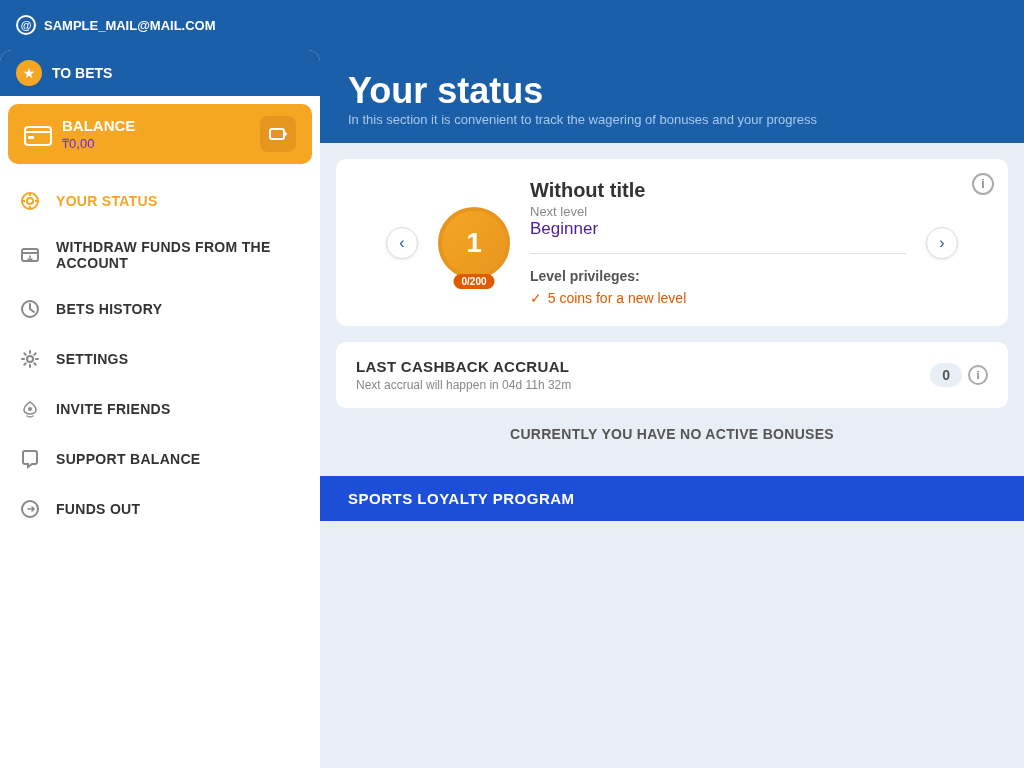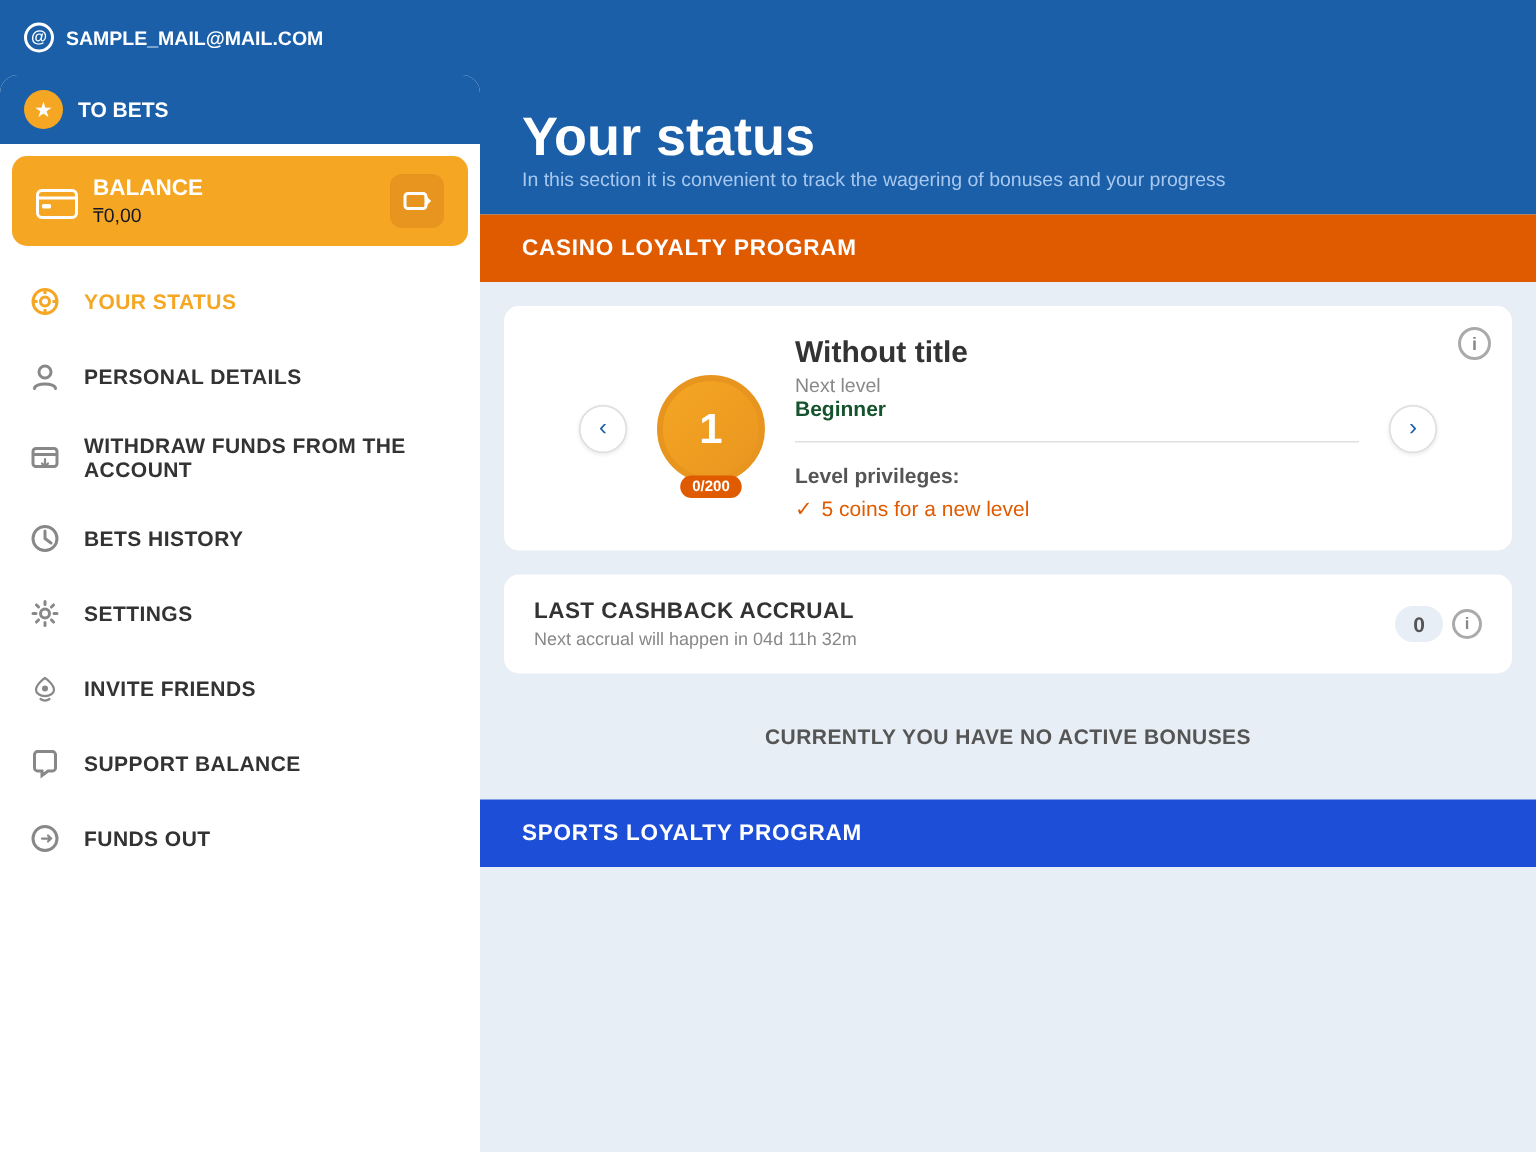--- a/index.html
+++ b/index.html
@@ -101,21 +101,21 @@
     .balance-icon {
       color: white;
       font-size: 22px;
     }
     .balance-text .balance-label {
       color: white;
       font-size: 15px;
       font-weight: bold;
     }
     .balance-text .balance-amount {
-      color: #0f172a;
+      color: #6d28d9;
       font-size: 13px;
     }
     .balance-action-btn {
       background: #e8951f;
       border-radius: 8px;
       width: 36px;
       height: 36px;
       display: flex;
       align-items: center;
       justify-content: center;
@@ -260,23 +260,23 @@
       font-size: 20px;
       font-weight: bold;
       color: #333;
     }
     .level-next-label {
       color: #888;
       font-size: 13px;
       margin-top: 2px;
     }
     .level-next-value {
-      color: #14532d;
-      font-size: 14px;
-      font-weight: 700;
+      color: #4c1d95;
+      font-size: 17px;
+      font-weight: 400;
     }
     .level-divider {
       border: none;
       border-top: 1px solid #e0e0e0;
       margin: 14px 0;
     }
     .level-privileges {
       color: #555;
       font-size: 14px;
       font-weight: 600;
@@ -324,21 +324,21 @@
       display: flex;
       align-items: center;
       justify-content: center;
       font-size: 12px;
       cursor: pointer;
       font-weight: bold;
     }
 
     .cashback-section {
       background: white;
-      margin: 0 16px 16px;
+      margin: 0 16px 0;
       border-radius: 10px;
       padding: 16px 20px;
       display: flex;
       align-items: center;
       justify-content: space-between;
     }
     .cashback-left {}
     .cashback-title {
       font-size: 15px;
       font-weight: bold;
@@ -440,29 +440,20 @@
             <circle cx="10" cy="10" r="3" stroke="#f5a623" stroke-width="2"></circle>
             <line x1="10" y1="2" x2="10" y2="5" stroke="#f5a623" stroke-width="2"></line>
             <line x1="10" y1="15" x2="10" y2="18" stroke="#f5a623" stroke-width="2"></line>
             <line x1="2" y1="10" x2="5" y2="10" stroke="#f5a623" stroke-width="2"></line>
             <line x1="15" y1="10" x2="18" y2="10" stroke="#f5a623" stroke-width="2"></line>
           </svg>
         </div>
         <span style="color:#f5a623;">YOUR STATUS</span>
       </div>
 
-      <div class="menu-item">
-        <div class="menu-icon">
-          <svg width="20" height="20" viewBox="0 0 20 20" fill="none">
-            <circle cx="10" cy="7" r="4" stroke="#888" stroke-width="2"></circle>
-            <path d="M3 18 C3 14 17 14 17 18" stroke="#888" stroke-width="2" stroke-linecap="round"></path>
-          </svg>
-        </div>
-        <span>PERSONAL DETAILS</span>
-      </div>
 
 
       <div class="menu-item">
         <div class="menu-icon">
           <svg width="20" height="20" viewBox="0 0 20 20" fill="none">
             <rect x="2" y="4" width="16" height="12" rx="2" stroke="#888" stroke-width="2"></rect>
             <line x1="2" y1="8" x2="18" y2="8" stroke="#888" stroke-width="2"></line>
             <path d="M10 11 L10 16 M8 14 L10 16 L12 14" stroke="#888" stroke-width="1.5" stroke-linecap="round"></path>
           </svg>
         </div>
@@ -524,21 +515,20 @@
 
   <div class="main-content">
 
     <div class="content-header">
       <div class="page-title">Your status</div>
       <div class="page-subtitle">In this section it is convenient to track the wagering of bonuses and your progress</div>
     </div>
 
     <div class="content-body">
 
-      <div class="section-header casino-header">CASINO LOYALTY PROGRAM</div>
 
       <div class="loyalty-card">
         <div class="info-icon-btn">i</div>
 
         <div class="level-row">
 
           <div class="nav-arrow nav-arrow-left">‹</div>
 
           <div class="medal-container">
             <div class="medal-outer">

